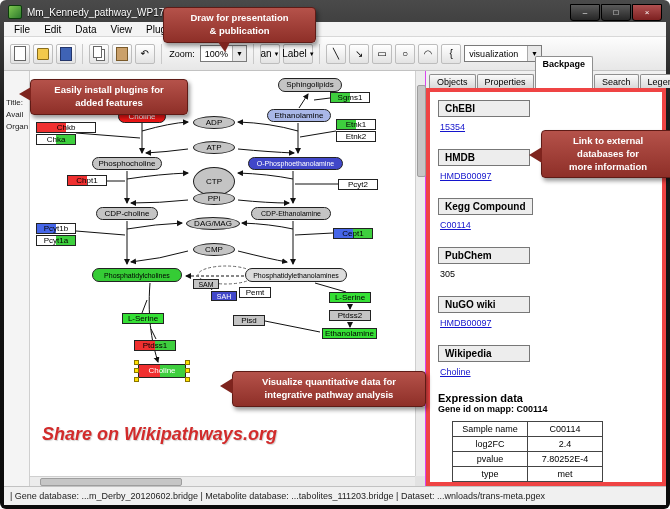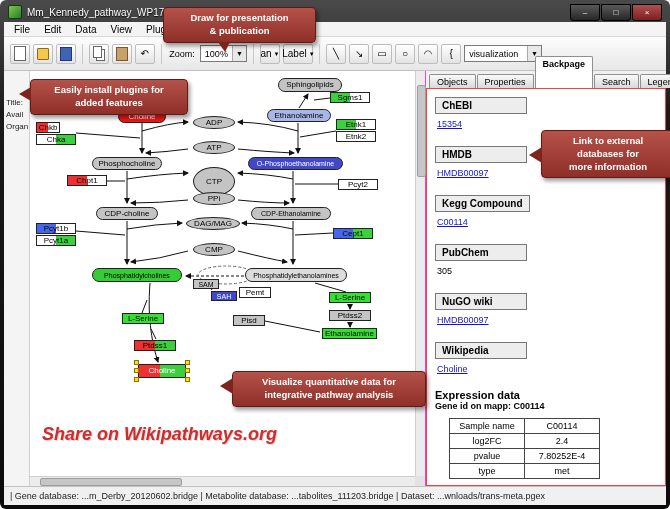--- a/index.html
+++ b/index.html
@@ -46,21 +46,21 @@
   .wt{color:#fff;}
   .f7{font-size:7px;}
   .selwrap{position:absolute;left:108px;top:293px;width:48px;height:14px;}
   .selwrap .pn{position:absolute;left:0;top:0;width:100%;height:100%;}
   .hdl{position:absolute;width:5px;height:5px;background:#ffe000;border:1px solid #8a7500;box-sizing:border-box;z-index:5;}
   
   .rightpanel{flex:1;background:#f0f0f0;position:relative;min-width:0;}
   .tabsrow{height:17px;display:flex;align-items:flex-end;gap:1px;padding-left:3px;}
   .tab{font-size:9px;padding:2px 7px 1px;border:1px solid #8f8f8f;border-bottom:none;background:linear-gradient(#fafafa,#d9d9d9);border-radius:2px 2px 0 0;}
   .tab.active{background:#fff;font-weight:bold;position:relative;top:1px;padding-bottom:20px;}
-  .paneltab-content{position:absolute;left:0;right:0;top:17px;bottom:0;background:#fff;border:1px solid #ef4444;padding:6px 8px;overflow:hidden;box-sizing:border-box;}
+  .paneltab-content{position:absolute;left:0;right:0;top:17px;bottom:0;background:#fff;border:4px solid #ef4444;padding:6px 8px;overflow:hidden;box-sizing:border-box;}
   .bp-header{display:inline-block;min-width:78px;border:1px solid #777;background:#ededed;padding:2px 6px;font-weight:bold;font-size:10px;}
   .bp-value{font-size:9px;margin:5px 0 15px 2px;}
   .lnk{color:#1414cc;text-decoration:underline;cursor:pointer;}
   .bp-expression{font-weight:bold;font-size:11px;margin:4px 0 0;}
   .bp-geneid{font-weight:bold;font-size:9px;margin-bottom:7px;}
   table.expr{border-collapse:collapse;margin-left:14px;}
   table.expr td{border:1px solid #444;font-size:9px;padding:2px 8px;text-align:center;min-width:58px;}
   
   .statusbar{height:18px;background:#f0f0f0;border-top:1px solid #c2c2c2;font-size:9px;color:#222;display:flex;align-items:center;padding:0 6px;white-space:nowrap;overflow:hidden;}
   
@@ -194,21 +194,21 @@
               <path d="M320,233 L320,238" marker-end="url(#arr)"></path>
               <path d="M320,251 L320,256" marker-end="url(#arr)"></path>
               <path d="M235,250 L290,261"></path>
             </g>
           </svg>
 
           <div class="pn rnd" style="left:248px;top:7px;width:64px;height:14px;">Sphingolipids</div>
           <div class="pn" style="left:300px;top:21px;width:40px;height:11px;background:linear-gradient(90deg,#3ecf3e 50%,#fff 50%);">Sgms1</div>
           <div class="pn rnd wt" style="left:88px;top:39px;width:48px;height:13px;background:#f21616;">Choline</div>
           <div class="pn rnd" style="left:237px;top:38px;width:64px;height:13px;background:#a9b7e8;">Ethanolamine</div>
-          <div class="pn" style="left:6px;top:51px;width:24px;height:11px;background:linear-gradient(90deg,#f03030 50%,#fff 50%);">Chkb</div>
+          <div class="pn" style="left:6px;top:51px;width:60px;height:11px;background:linear-gradient(90deg,#f03030 50%,#fff 50%);">Chkb</div>
           <div class="pn" style="left:6px;top:63px;width:40px;height:11px;background:linear-gradient(90deg,#fff 50%,#3ecf3e 50%);">Chka</div>
           <div class="pn" style="left:306px;top:48px;width:40px;height:11px;background:linear-gradient(90deg,#3ecf3e 50%,#fff 50%);">Etnk1</div>
           <div class="pn" style="left:306px;top:60px;width:40px;height:11px;background:#fff;">Etnk2</div>
           <div class="pn ell" style="left:163px;top:45px;width:42px;height:13px;">ADP</div>
           <div class="pn ell" style="left:163px;top:70px;width:42px;height:13px;">ATP</div>
           <div class="pn rnd" style="left:62px;top:86px;width:70px;height:13px;">Phosphocholine</div>
           <div class="pn rnd wt f7" style="left:218px;top:86px;width:95px;height:13px;background:#4147c9;">O-Phosphoethanolamine</div>
           <div class="pn ell" style="left:163px;top:96px;width:42px;height:29px;">CTP</div>
           <div class="pn ell" style="left:163px;top:121px;width:42px;height:13px;">PPi</div>
           <div class="pn" style="left:6px;top:104px;width:40px;height:11px;background:linear-gradient(90deg,#f03030 50%,#fff 50%);margin-left:31px;">Chpt1</div>

